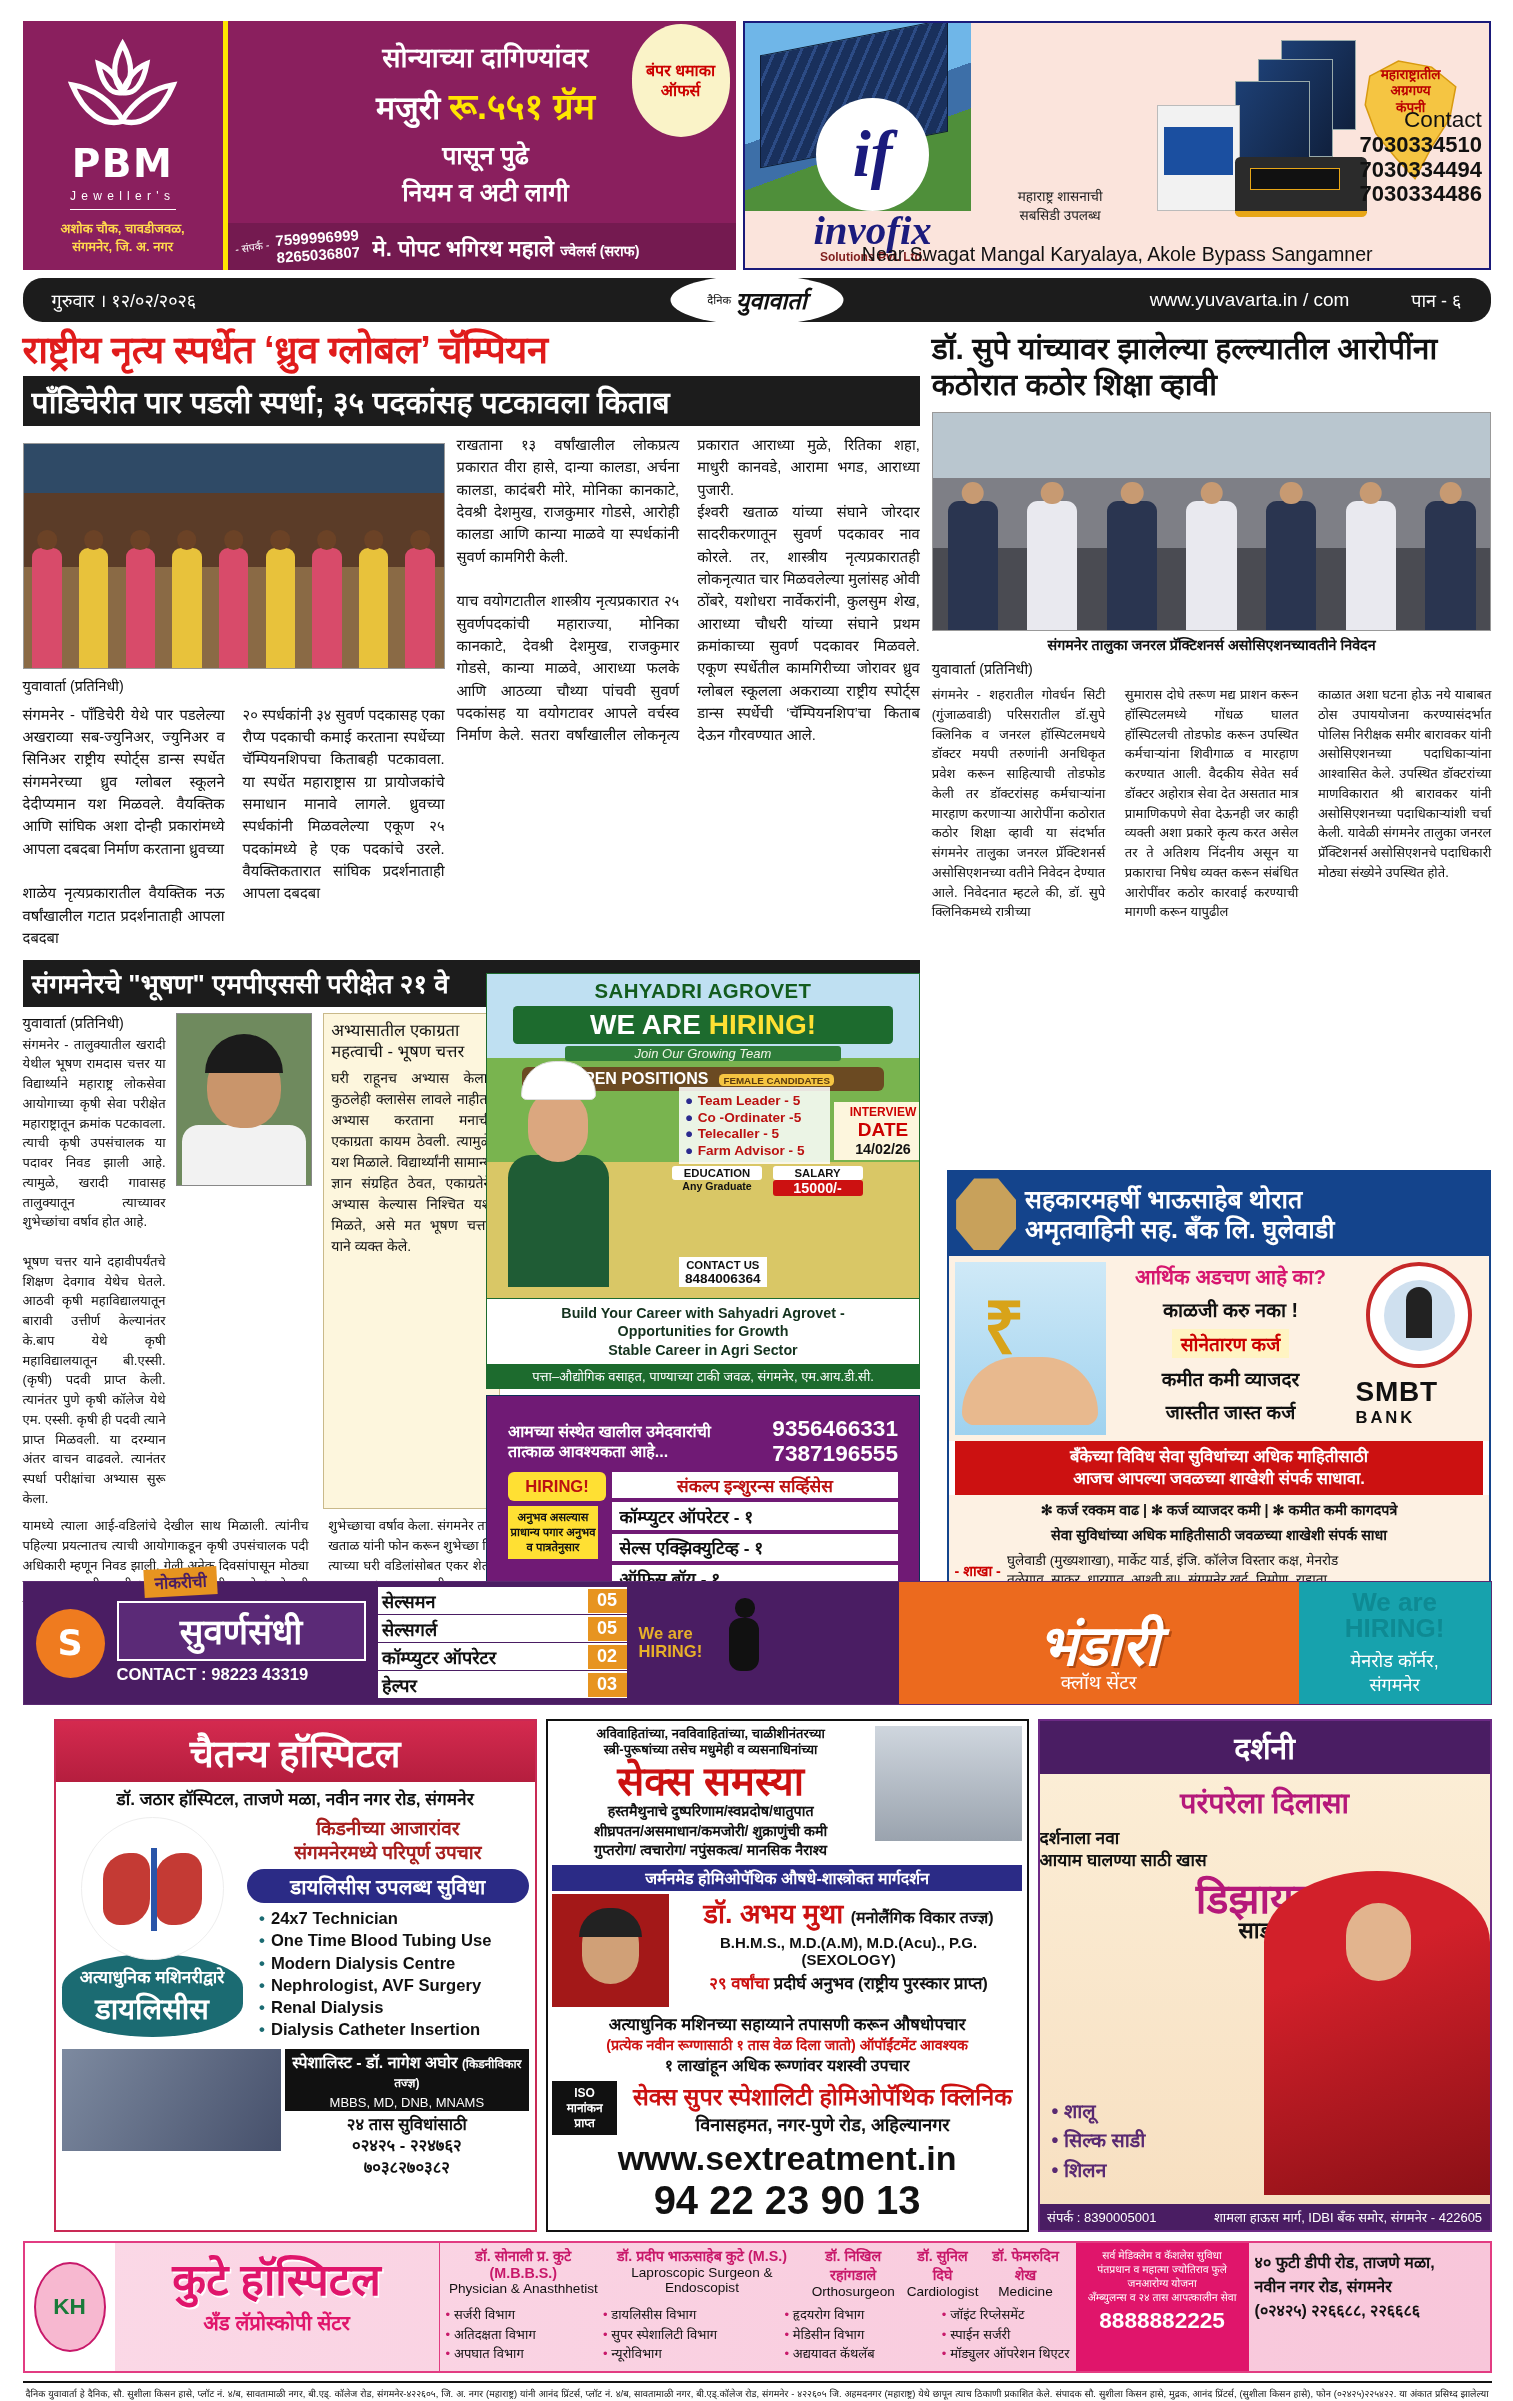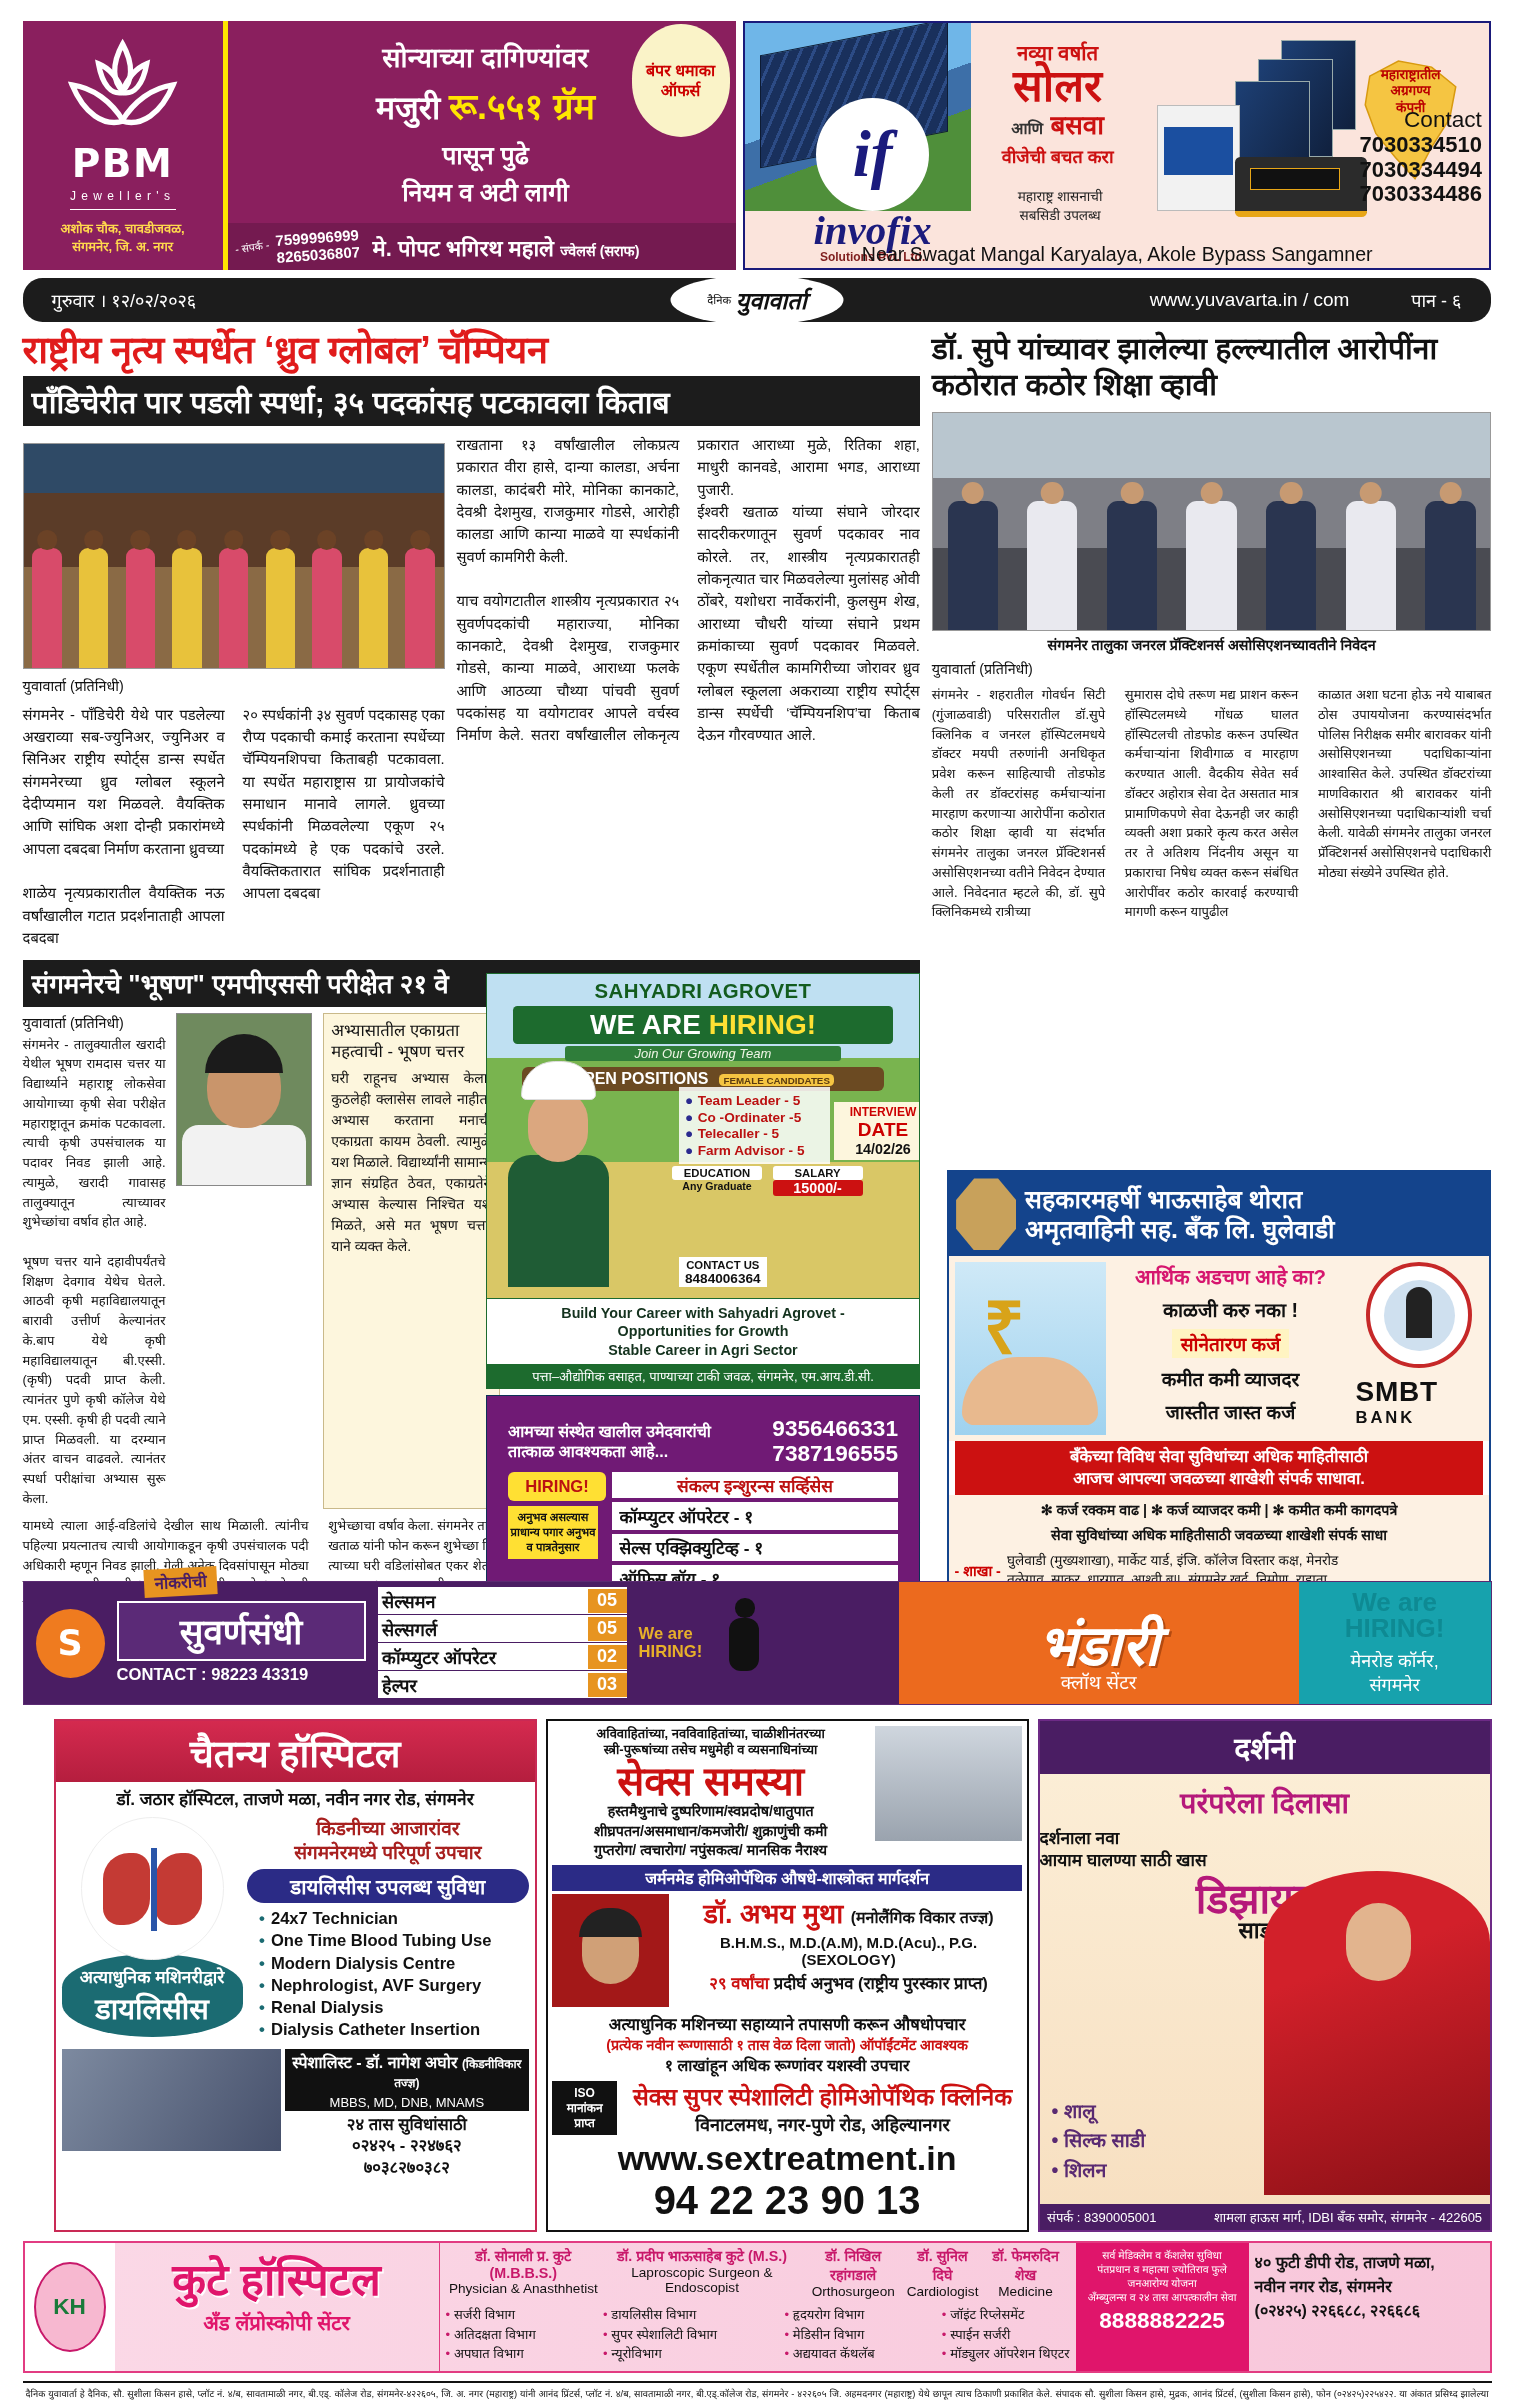--- a/index.html
+++ b/index.html
@@ -380,29 +380,20 @@
       <div class="inv-solarimg">
         <div class="inv-panelgrid"></div>
       </div>
       <div class="inv-logo">
         <div class="inv-circ">
           <span class="inv-if">if</span>
         </div>
         <div class="inv-name">invofix</div>
         <div class="inv-sub">Solutions Pvt. Ltd.</div>
       </div>
-      <div class="inv-head">
-        <div class="inv-h1">नव्या वर्षात</div>
-        <div class="inv-h2">सोलर</div>
-        <div class="inv-h3">
-          <span class="sm">आणि</span>
-          <span>बसवा</span>
-        </div>
-        <div class="inv-h4">वीजेची बचत करा</div>
-      </div>
       <div class="inv-sub2">
         <div>महाराष्ट्र शासनाची</div>
         <div>सबसिडी उपलब्ध</div>
       </div>
       <div class="inv-prod">
         <div class="inv-pan" style="left:136px;top:0;width:75px;height:90px;"></div>
         <div class="inv-pan" style="left:113px;top:19px;width:75px;height:98px;"></div>
         <div class="inv-pan" style="left:90px;top:41px;width:75px;height:113px;"></div>
         <div class="inv-bat">
           <div class="inv-batlbl"></div>
@@ -791,21 +782,21 @@
         </div>
         <div class="sx-t1">अत्याधुनिक मशिनच्या सहाय्याने तपासणी करून औषधोपचार</div>
         <div class="sx-t2">(प्रत्येक नवीन रूग्णासाठी १ तास वेळ दिला जातो) ऑपॉईंटमेंट आवश्यक</div>
         <div class="sx-t3">१ लाखांहून अधिक रूग्णांवर यशस्वी उपचार</div>
         <div class="sx-clinicrow">
           <div class="sx-iso" style="white-space:pre-line">ISO
 मानांकन
 प्राप्त</div>
           <div class="sx-cl">
             <div class="a">सेक्स सुपर स्पेशालिटी होमिओपॅथिक क्लिनिक</div>
-            <div class="b">विनाटलमध, नगर-पुणे रोड, अहिल्यानगर</div>
+            <div class="b">विनासहमत, नगर-पुणे रोड, अहिल्यानगर</div>
           </div>
         </div>
         <div class="sx-web">www.sextreatment.in</div>
         <div class="sx-phone">94 22 23 90 13</div>
       </div>
 
       <div class="darshini">
         <div class="dr-head">
           <span>दर्शनी</span>
         </div>

